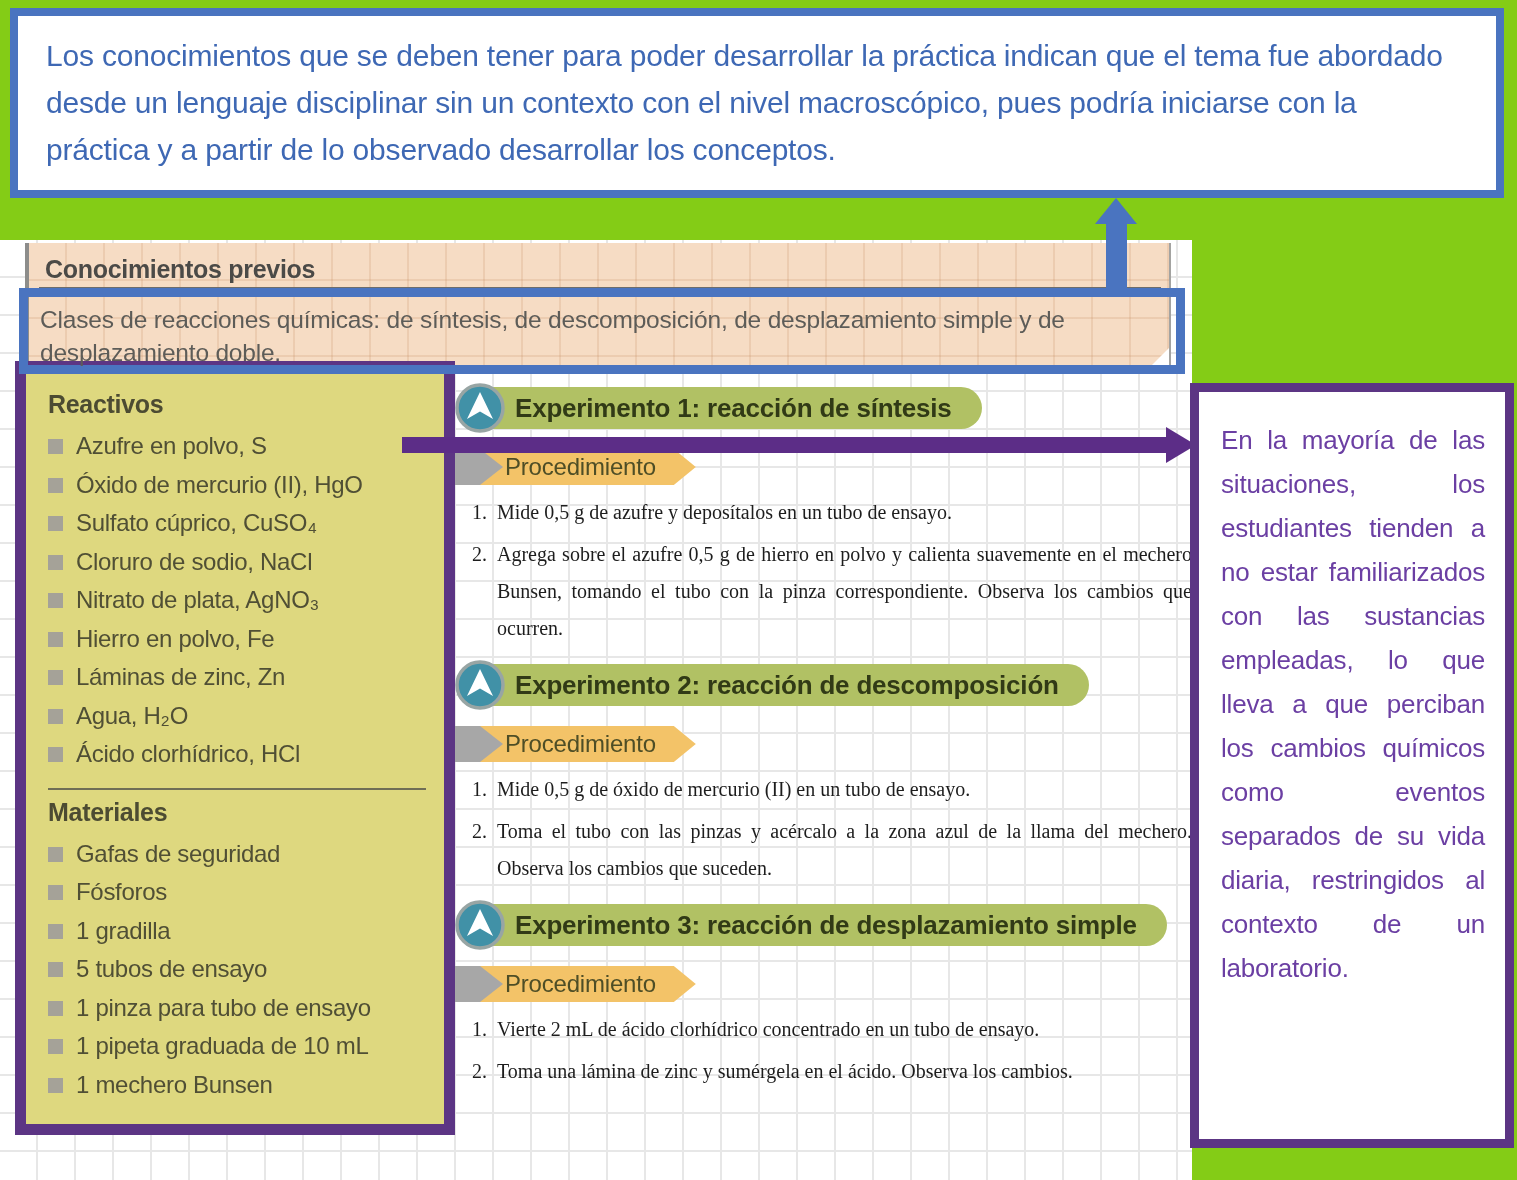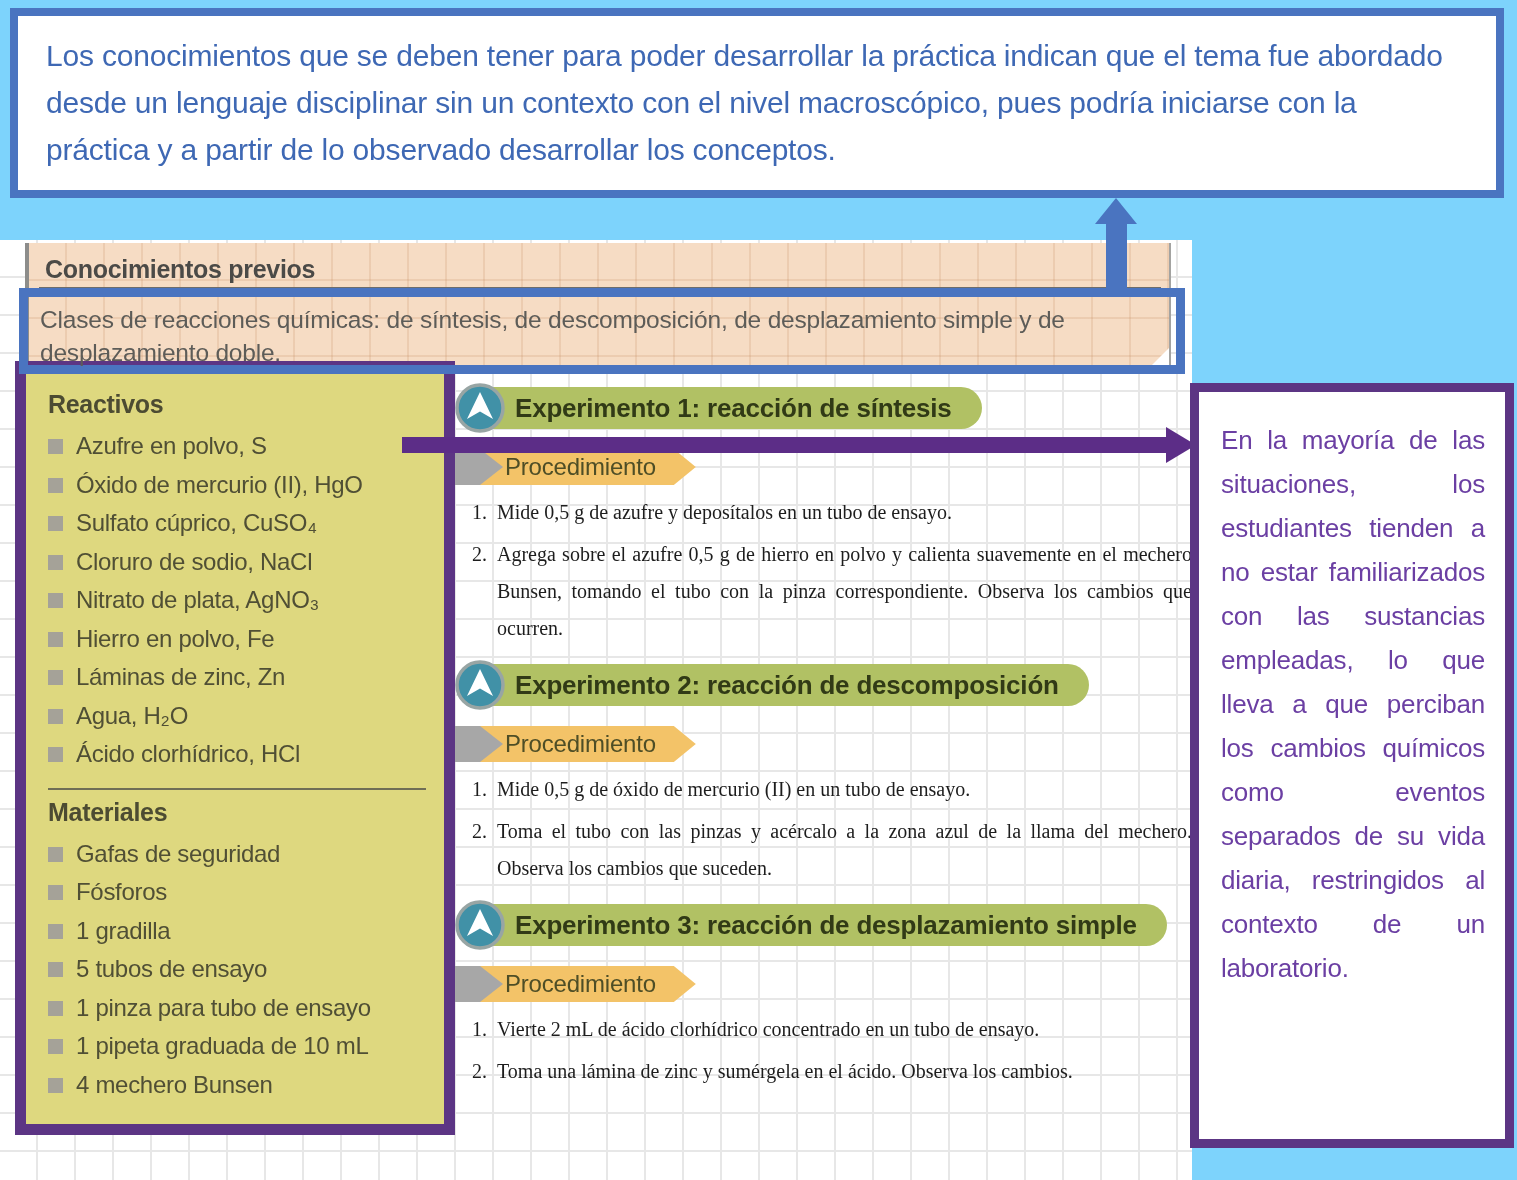--- a/index.html
+++ b/index.html
@@ -1,19 +1,19 @@
 <!DOCTYPE html>
 <html><head>
 <meta charset="utf-8">
 <style>
   * { margin:0; padding:0; box-sizing:border-box; }
   html,body { background:#ffffff; }
   .page {
     position:relative; width:1517px; height:1180px; overflow:hidden;
-    background:#7dd3fc; font-family:"Liberation Sans", sans-serif;
+    background:#84cc16; font-family:"Liberation Sans", sans-serif;
   }
 
   
   .top-note {
     position:absolute; left:10px; top:8px; width:1494px; height:190px;
     border:8px solid #4a74c0; background:#ffffff; z-index:8;
     padding:16px 32px 0 28px;
   }
   .top-note p {
     color:#3e68b4; font-size:30px; line-height:47px; letter-spacing:-0.2px;
@@ -229,21 +229,21 @@
       <li>
           <span class="sq"></span>
           <span>1 pinza para tubo de ensayo</span>
         </li>
       <li>
           <span class="sq"></span>
           <span>1 pipeta graduada de 10 mL</span>
         </li>
       <li>
           <span class="sq"></span>
-          <span>4 mechero Bunsen</span>
+          <span>1 mechero Bunsen</span>
         </li>
     </ul>
   </div>
 
   <div class="mid-col">
 
     <div class="exp-block">
       <div class="exp-pill">
         <svg class="exp-icon" viewBox="0 0 50 50">
           <circle cx="25" cy="25" r="23" fill="#4191a7" stroke="#98a5a4" stroke-width="3.5"></circle>

